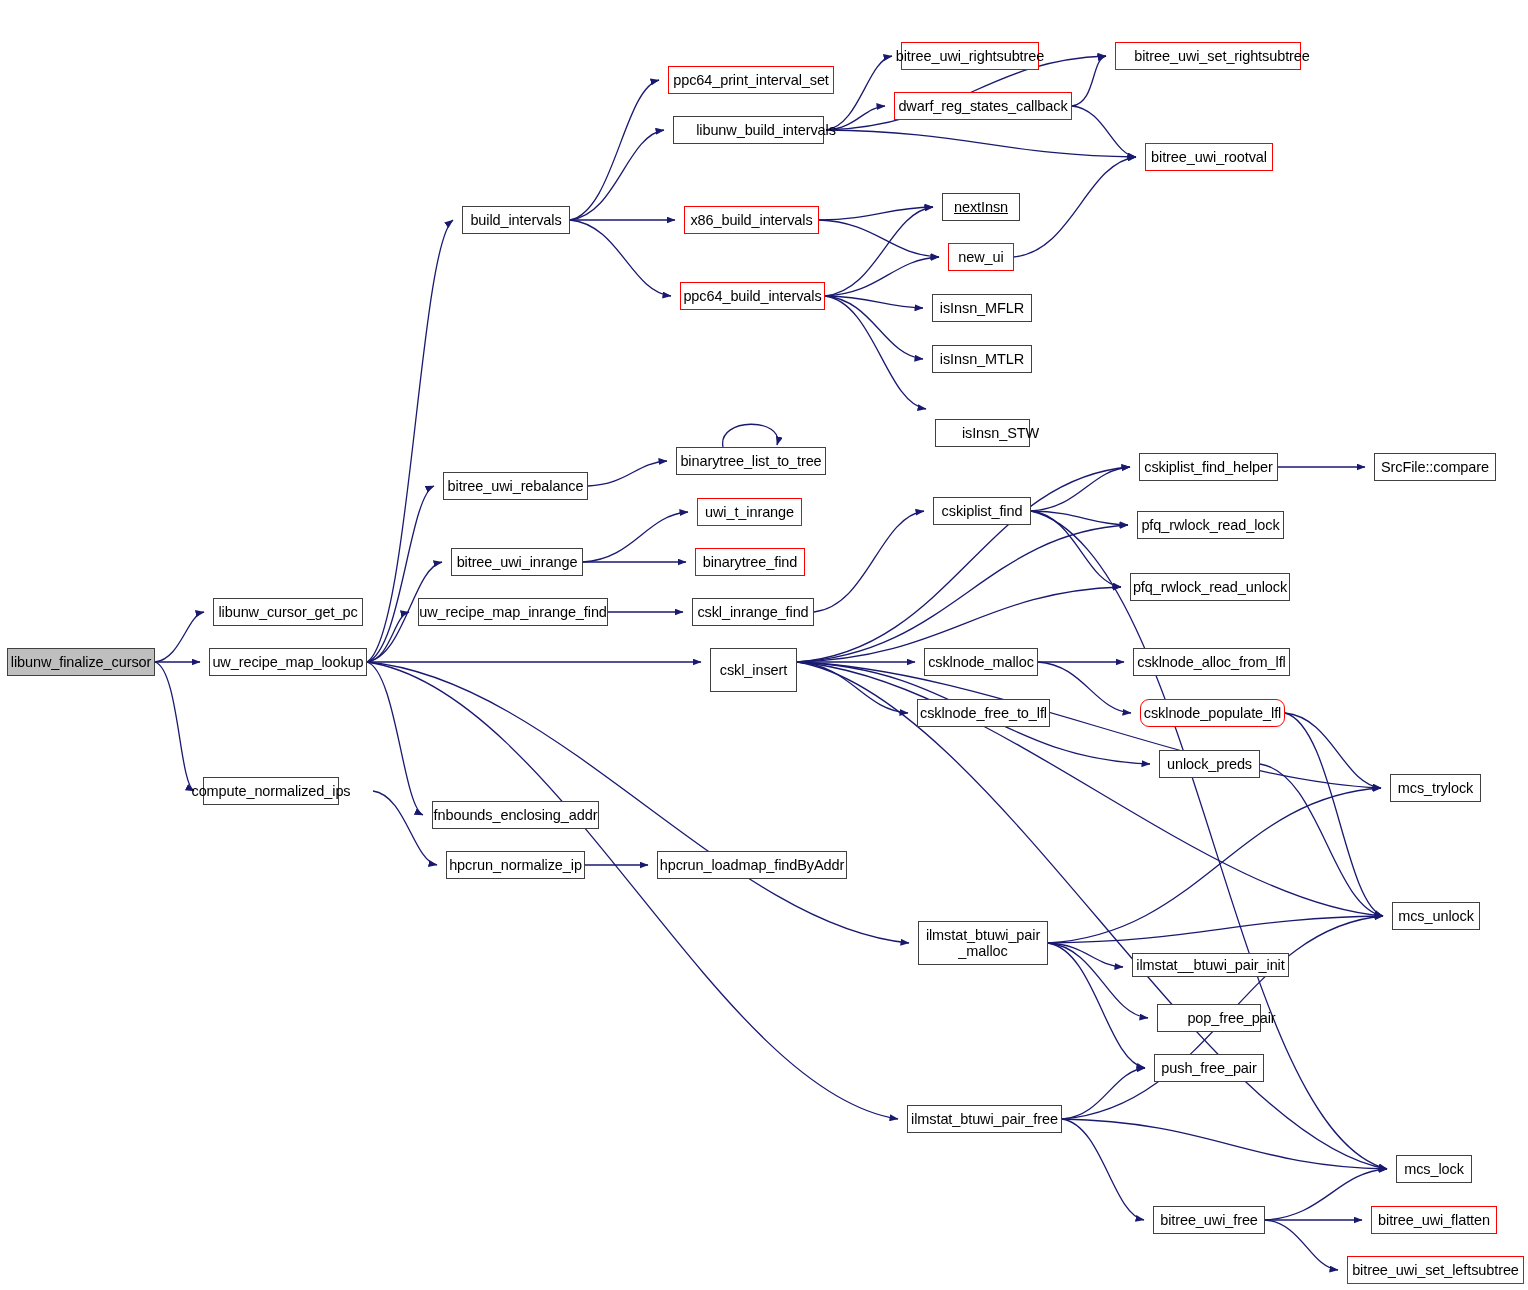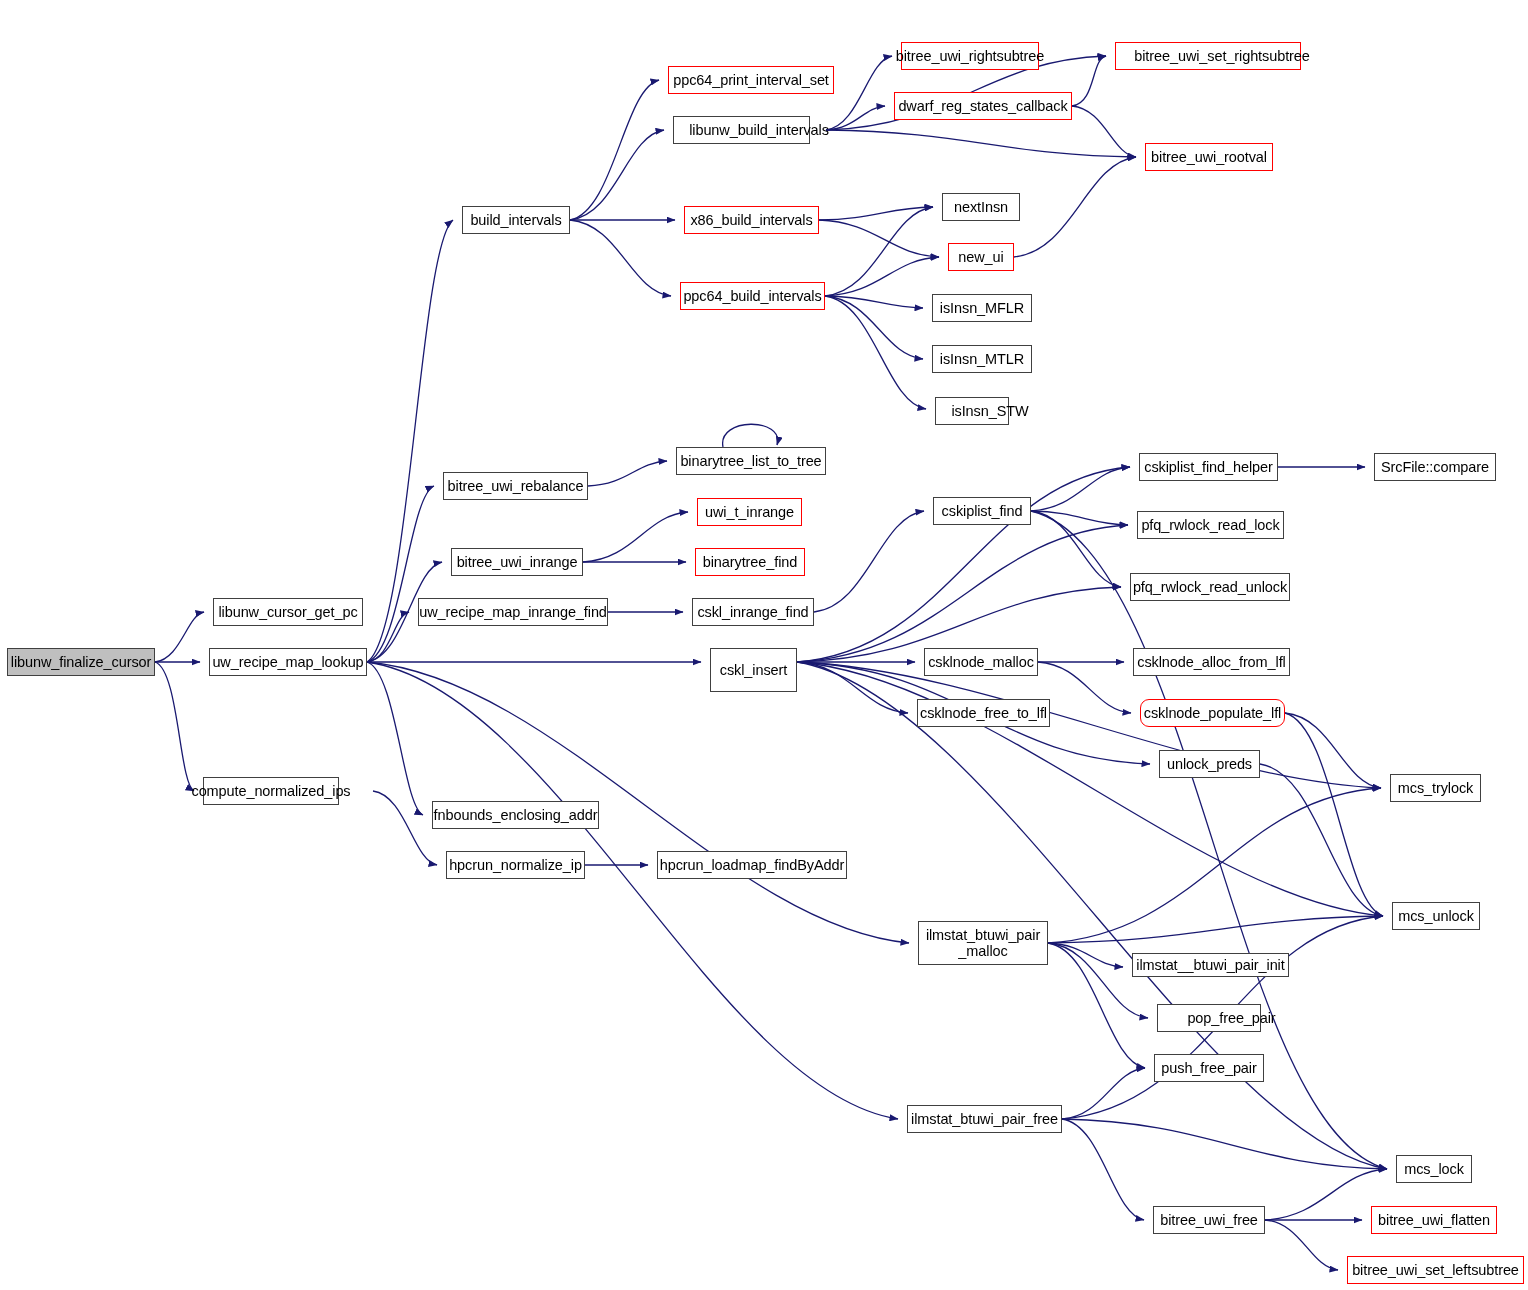--- a/index.html
+++ b/index.html
@@ -127,32 +127,32 @@
         <path d="M1265,1220 C1312.7,1220 1323.3,1220 1362,1220" marker-end="url(#ah)" stroke="#191970" stroke-width="1.3" fill="none"></path>
         <path d="M1265,1220 C1301.9,1223 1310.1,1267 1338,1270" marker-end="url(#ah)" stroke="#191970" stroke-width="1.3" fill="none"></path>
       </g>
   </svg>
 <div class="node root" style="left: 7px; top: 648px; width: 148px; height: 28px;">libunw_finalize_cursor</div>
     <div class="node" style="left: 213px; top: 598px; width: 150px; height: 28px;">libunw_cursor_get_pc</div>
     <div class="node" style="left: 209px; top: 648px; width: 158px; height: 28px;">uw_recipe_map_lookup</div>
     <div class="node" style="left: 203px; top: 777px; width: 136px; height: 28px;">compute_normalized_ips</div>
     <div class="node" style="left: 462px; top: 206px; width: 108px; height: 28px;">build_intervals</div>
     <div class="node red" style="left: 668px; top: 66px; width: 166px; height: 28px;">ppc64_print_interval_set</div>
-    <div class="node" style="left: 673px; top: 116px; width: 137px; height: 28px; padding-left: 35px;">libunw_build_intervals</div>
+    <div class="node" style="left: 673px; top: 116px; width: 151px; height: 28px; padding-left: 35px;">libunw_build_intervals</div>
     <div class="node red" style="left: 684px; top: 206px; width: 135px; height: 28px;">x86_build_intervals</div>
     <div class="node red" style="left: 680px; top: 282px; width: 145px; height: 28px;">ppc64_build_intervals</div>
     <div class="node red" style="left: 901px; top: 42px; width: 138px; height: 28px;">bitree_uwi_rightsubtree</div>
     <div class="node red" style="left: 1115px; top: 42px; width: 186px; height: 28px; padding-left: 28px;">bitree_uwi_set_rightsubtree</div>
     <div class="node red" style="left: 894px; top: 92px; width: 178px; height: 28px;">dwarf_reg_states_callback</div>
     <div class="node red" style="left: 1145px; top: 143px; width: 128px; height: 28px;">bitree_uwi_rootval</div>
-    <div class="node" style="left: 942px; top: 193px; width: 78px; height: 28px;">nextInsn</div>
+    <div class="node" style="left: 942px; top: 193px; width: 78px; height: 28px; text-decoration: underline;">nextInsn</div>
     <div class="node red" style="left: 948px; top: 243px; width: 66px; height: 28px;">new_ui</div>
     <div class="node" style="left: 932px; top: 294px; width: 100px; height: 28px;">isInsn_MFLR</div>
     <div class="node" style="left: 932px; top: 345px; width: 100px; height: 28px;">isInsn_MTLR</div>
-    <div class="node" style="left: 935px; top: 397px; width: 74px; height: 28px; padding-left: 36px;">isInsn_STW</div>
+    <div class="node" style="left: 935px; top: 419px; width: 95px; height: 28px; padding-left: 36px;">isInsn_STW</div>
     <div class="node" style="left: 676px; top: 447px; width: 150px; height: 28px;">binarytree_list_to_tree</div>
     <div class="node" style="left: 443px; top: 472px; width: 145px; height: 28px;">bitree_uwi_rebalance</div>
     <div class="node red" style="left: 697px; top: 498px; width: 105px; height: 28px;">uwi_t_inrange</div>
     <div class="node" style="left: 451px; top: 548px; width: 132px; height: 28px;">bitree_uwi_inrange</div>
     <div class="node red" style="left: 695px; top: 548px; width: 110px; height: 28px;">binarytree_find</div>
     <div class="node" style="left: 418px; top: 598px; width: 190px; height: 28px;">uw_recipe_map_inrange_find</div>
     <div class="node" style="left: 692px; top: 598px; width: 122px; height: 28px;">cskl_inrange_find</div>
     <div class="node" style="left: 710px; top: 648px; width: 87px; height: 44px;">cskl_insert</div>
     <div class="node" style="left: 933px; top: 497px; width: 98px; height: 28px;">cskiplist_find</div>
     <div class="node" style="left: 1139px; top: 453px; width: 139px; height: 28px;">cskiplist_find_helper</div>

